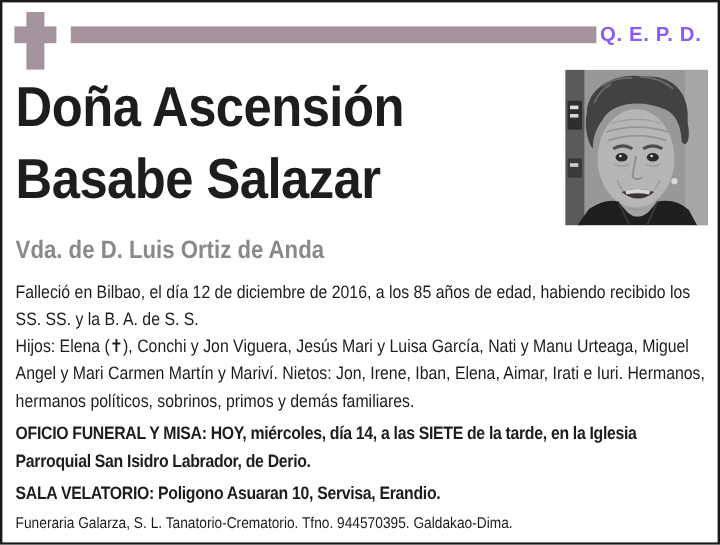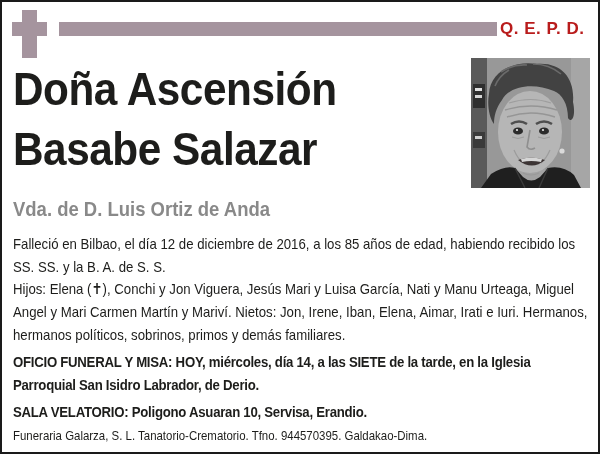--- a/index.html
+++ b/index.html
@@ -22,21 +22,21 @@
     position: absolute; left: 10px; top: 20px;
     width: 35px; height: 14px; background: #a5949e;
   }
   .header-rule {
     position: absolute; left: 57px; top: 20px;
     width: 438px; height: 14px; background: #a5949e;
   }
   .qepd {
     position: absolute; left: 498px; top: 17px;
     font-size: 17px; font-weight: bold; letter-spacing: 0.5px;
-    color: #b91c1c; white-space: nowrap;
+    color: #8b5cf6; white-space: nowrap;
   }
   
   .photo {
     position: absolute; left: 469px; top: 56px;
     width: 119px; height: 130px; overflow: hidden;
   }
   
   .name {
     position: absolute; left: 11px; top: 57px;
     width: 520px;

